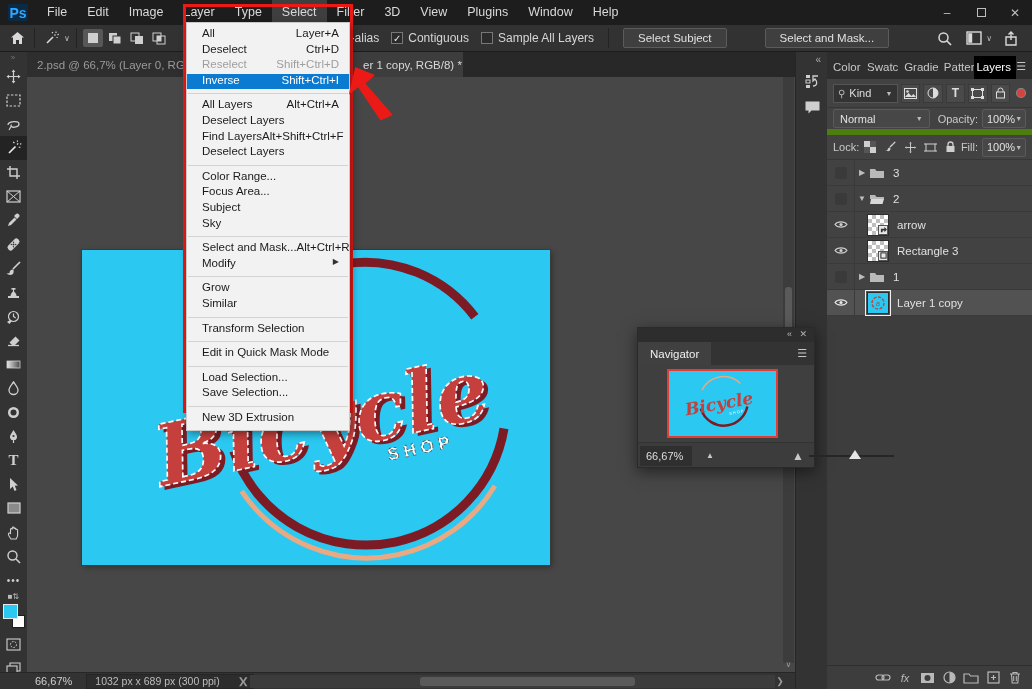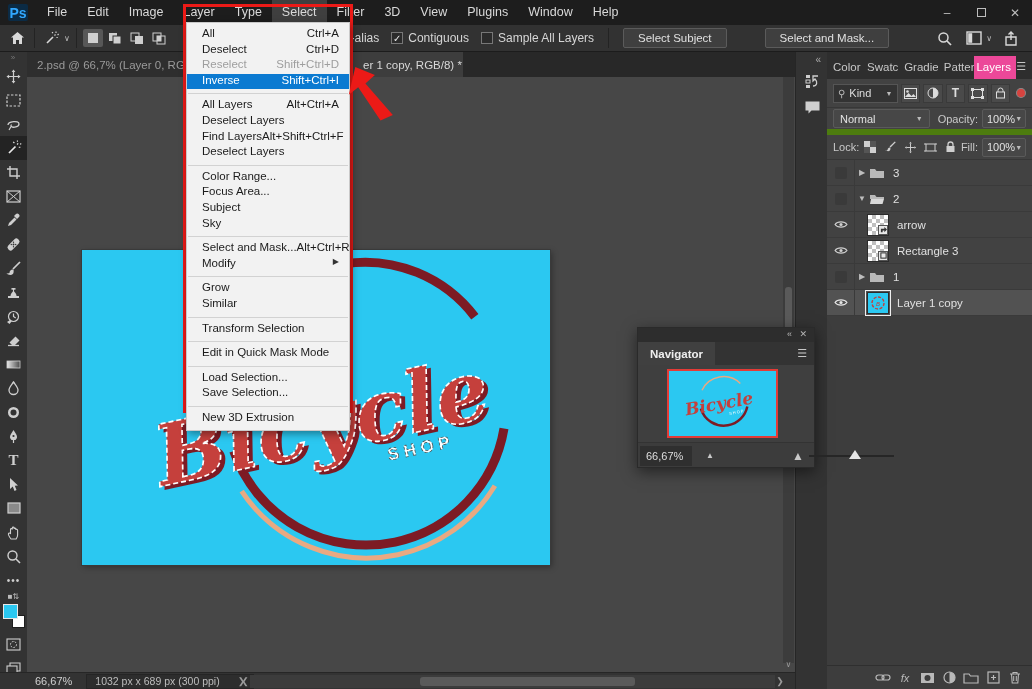--- a/index.html
+++ b/index.html
@@ -75,21 +75,21 @@
 
   
   #strip { left:795px; top:52px; width:32px; height:637px; background:#333333; border-left:1px solid #262626; z-index:6; }
   #strip .collapse { position:absolute; right:6px; top:2px; color:#aaa; font-size:10px; }
   .strip-ico { position:absolute; left:5px; width:22px; height:22px; display:flex; align-items:center; justify-content:center; }
 
   
   #layers-panel { left:827px; top:52px; width:205px; height:637px; background:#3d3d3d; z-index:6; }
   #panel-tabs { height:27px; background:#2e2e2e; display:flex; align-items:flex-end; font-size:11.5px; color:#c7c7c7; padding-top:3px; }
   .ptab { padding:5px 6px 6px 6px; white-space:nowrap; overflow:hidden; }
-  .ptab.active { background:#ec4899; color:#ffffff; padding-left:2px; padding-right:12px; }
+  .ptab.active { background:#000000; color:#ffffff; padding-left:2px; padding-right:12px; }
   #panel-menu-ico { margin-left:auto; margin-right:6px; margin-bottom:6px; color:#c7c7c7; font-size:11px; }
 
   #filter-row { height:29px; background:#424242; display:flex; align-items:center; padding:0 6px; border-bottom:1px solid #373737; }
   #kind-box { width:66px; height:19px; background:#333; border:1px solid #555; display:flex; align-items:center; font-size:11px; color:#ddd; padding:0 4px; }
   #kind-box .mag { font-size:10px; margin-right:4px; color:#bbb; }
   #kind-box .dd { margin-left:auto; font-size:7px; color:#bbb; }
   .filt-ico { width:20px; height:19px; margin-left:3px; background:#4a4a4a; border:1px solid #3a3a3a; display:flex; align-items:center; justify-content:center; color:#ddd; font-size:11px; }
   .filt-ico.t { font-weight:bold; font-size:12px; }
   #filt-dot { width:10px; height:10px; border-radius:50%; background:#d6433f; margin-left:6px; border:1px solid #888; }
 
@@ -124,21 +124,21 @@
   #panel-footer { position:absolute; bottom:0; left:0; width:205px; height:24px; background:#3d3d3d; border-top:1px solid #2f2f2f; display:flex; align-items:center; justify-content:flex-end; padding-right:6px; }
   .foot-ico { width:22px; height:18px; display:flex; align-items:center; justify-content:center; color:#b9b9b9; }
   .foot-ico svg { display:block; }
   #fx-label { font-size:11px; font-style:italic; color:#b9b9b9; }
 
   
   #navigator { left:637px; top:327px; width:178px; height:141px; background:#3c3c3c; border:1px solid #2a2a2a; box-shadow:0 4px 14px rgba(0,0,0,.5); z-index:40; }
   #nav-header { height:14px; background:#2d2d2d; position:relative; }
   #nav-header .hbtn { position:absolute; top:1px; color:#b5b5b5; font-size:9px; }
   #nav-tabrow { height:23px; background:#333; display:flex; align-items:stretch; }
-  #nav-tab { background:#404040; color:#efefef; font-size:11.5px; font-weight:bold; padding:0 12px; display:flex; align-items:center; }
+  #nav-tab { background:#404040; color:#efefef; font-size:11.5px; font-weight:normal; padding:0 12px; display:flex; align-items:center; }
   #nav-menu-ico { margin-left:auto; margin-right:7px; align-self:center; color:#c7c7c7; font-size:11px; }
   #nav-preview { height:77px; background:#3f3f3f; position:relative; }
   #nav-thumb { position:absolute; left:29px; top:4px; width:111px; height:69px; border:2px solid #e43b37; }
   #nav-zoomrow { height:26px; display:flex; align-items:center; border-top:1px solid #333; }
   #nav-zoom-val { width:52px; height:20px; background:#2f2f2f; color:#dedede; font-size:11px; display:flex; align-items:center; padding-left:6px; margin-left:2px; }
   .mount { color:#c9c9c9; }
   #nav-slider { position:absolute; left:95px; top:9px; width:85px; height:2px; background:#262626; }
   #nav-slider-thumb { position:absolute; left:40px; top:-5px; width:0; height:0; border-left:6px solid transparent; border-right:6px solid transparent; border-bottom:9px solid #e6e6e6; }
 
   
@@ -735,21 +735,21 @@
       </span>
       <span class="mount" style="margin-right:10px;font-size:12px">▲</span>
     </div>
   </div>
 
   <div id="red-box" class="abs"></div>
 
   <div id="menu-dropdown" class="abs">
     <div class="dd-item">
         <span>All</span>
-        <span class="sc">Ctrl+A</span>
+        <span class="sc">Layer+A</span>
       </div>
     <div class="dd-item">
         <span>Deselect</span>
         <span class="sc">Ctrl+D</span>
       </div>
     <div class="dd-item disabled">
         <span>Reselect</span>
         <span class="sc">Shift+Ctrl+D</span>
       </div>
     <div class="dd-item hl">

